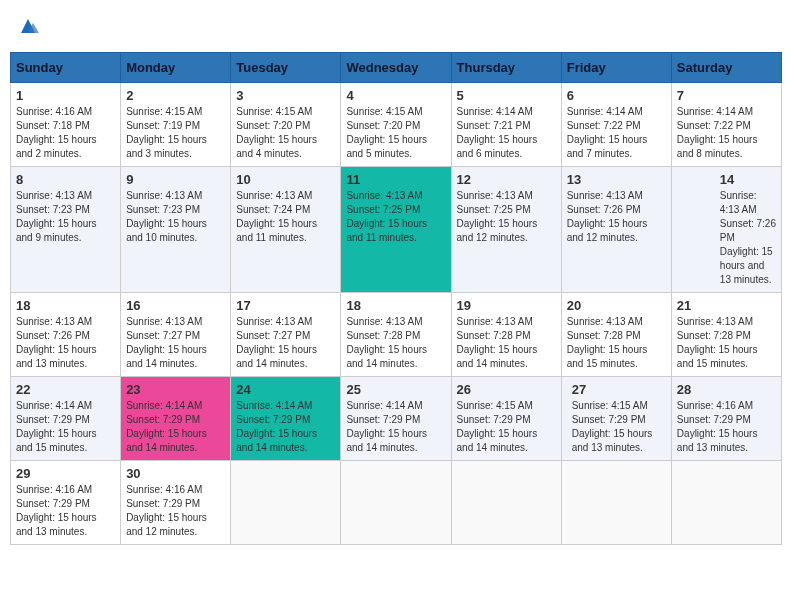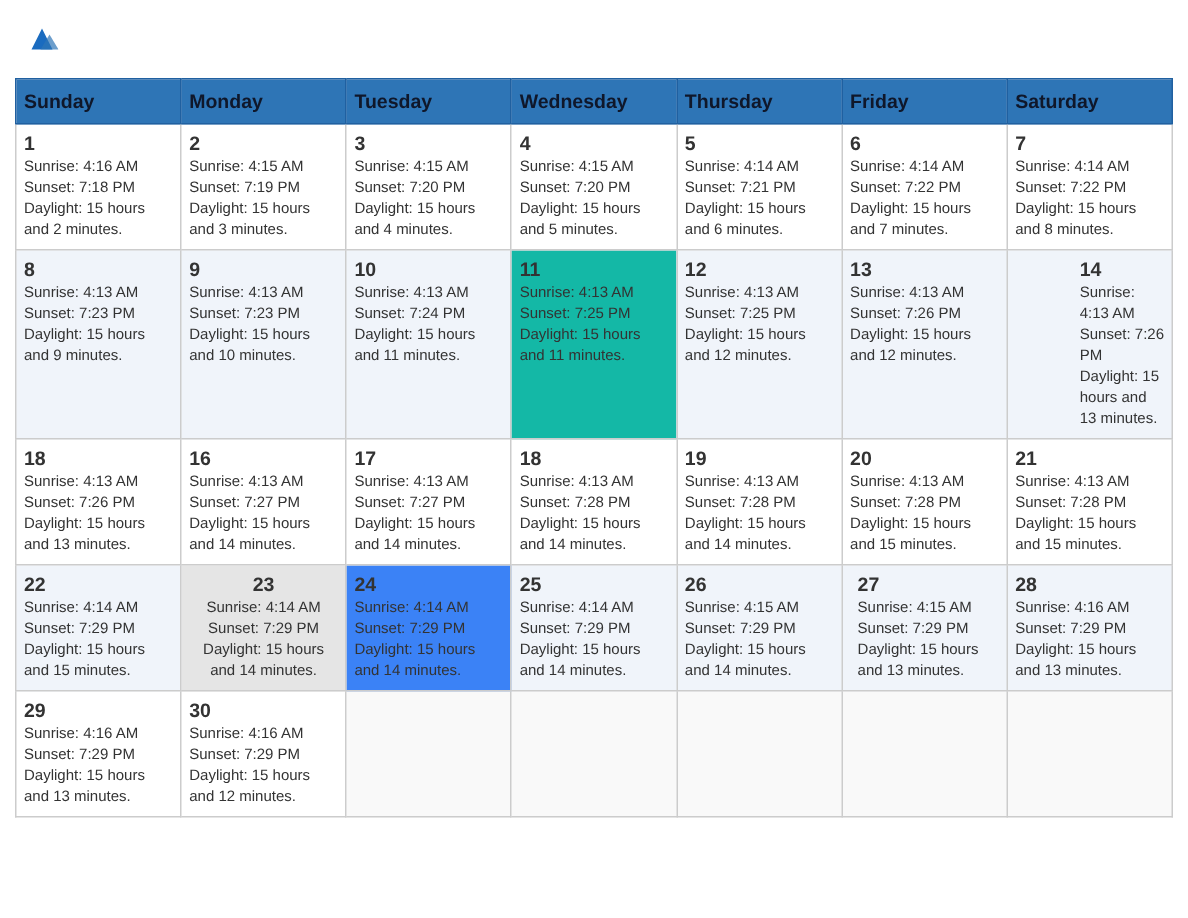--- a/index.html
+++ b/index.html
@@ -301,29 +301,29 @@
       </tr>
       <tr>
         <td style="background-color: rgb(240, 244, 250);">
           <span class="day-number">22</span>
           <div class="day-info">
             <span>Sunrise: 4:14 AM</span><br>
             <span>Sunset: 7:29 PM</span><br>
             <span>Daylight: 15 hours and 15 minutes.</span>
           </div>
         </td>
-        <td style="background-color: #e5e5e5; text-align: center;">
+        <td style="background-color: #ec4899;">
           <span class="day-number">23</span>
           <div class="day-info">
             <span>Sunrise: 4:14 AM</span><br>
             <span>Sunset: 7:29 PM</span><br>
             <span>Daylight: 15 hours and 14 minutes.</span>
           </div>
         </td>
-        <td style="background-color: #3b82f6;">
+        <td style="background-color: #14b8a6;">
           <span class="day-number">24</span>
           <div class="day-info">
             <span>Sunrise: 4:14 AM</span><br>
             <span>Sunset: 7:29 PM</span><br>
             <span>Daylight: 15 hours and 14 minutes.</span>
           </div>
         </td>
         <td style="background-color: rgb(240, 244, 250);">
           <span class="day-number">25</span>
           <div class="day-info">

